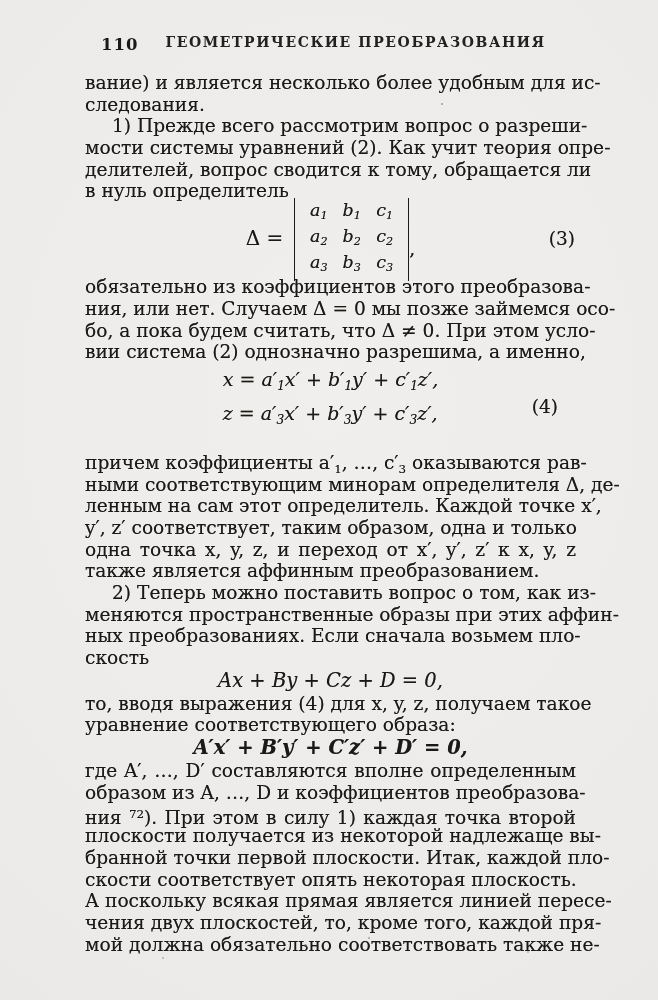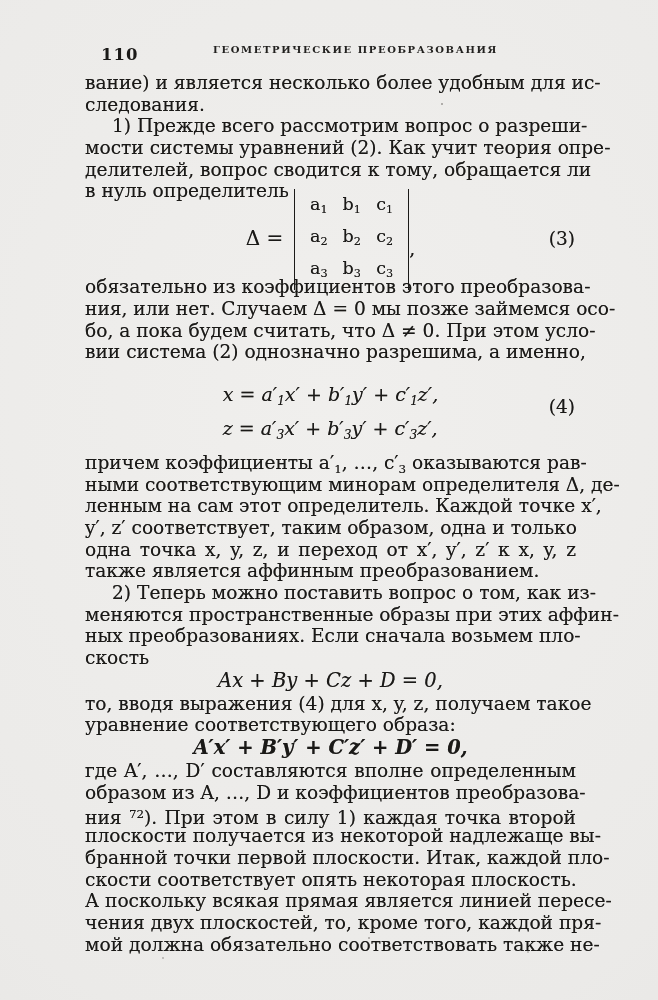--- a/index.html
+++ b/index.html
@@ -2,28 +2,28 @@
 <html><head>
 <meta charset="utf-8">
 <style>
   html,body { margin:0; padding:0; }
   .page {
     position:relative; width:658px; height:1000px; overflow:hidden;
     background: radial-gradient(145% 120% at 50% 40%, #f0efed 0%, #ebeae8 55%, #e4e3e1 90%, #dddcda 100%);
     font-family:"DejaVu Serif","Liberation Serif",serif;
     color:#1a1917;
   }
-  .header { position:absolute; top:44px; left:95px; width:491px; height:20px; }
+  .header { position:absolute; top:34px; left:95px; width:491px; height:20px; }
   .pagenum {
     position:absolute; left:6px; top:1px;
     font-size:16.5px; font-weight:700; letter-spacing:1px;
   }
   .runtitle {
     position:absolute; left:30px; right:0; text-align:center;
-    font-size:10px; font-weight:700; letter-spacing:1.6px; color:#22211f;
+    font-size:14px; font-weight:700; letter-spacing:1.6px; color:#22211f;
   }
   .body-col {
     position:absolute; left:85px; top:72px; width:491px;
     font-size:18.6px; line-height:21.7px;
     text-shadow:0 0 0.5px rgba(20,18,16,0.55);
   }
   .ln {
     height:21.7px; white-space:nowrap;
     text-align:justify; text-align-last:justify;
   }
@@ -34,32 +34,32 @@
     position:relative; height:70px; margin:2px 0 2px;
     display:flex; justify-content:center; align-items:center;
   }
   .det .lhs { font-size:20px; margin-right:11px; }
   .mat {
     display:grid; grid-template-columns:repeat(3,33px);
     border-left:1.7px solid #1b1a18; border-right:1.7px solid #1b1a18;
     padding:2px 7px;
   }
   .cell {
-    font-size:17.5px; line-height:26px;
+    font-style:italic; font-size:17.5px; line-height:21px;
     text-align:center; white-space:nowrap;
   }
   .det .comma { align-self:center; transform:translateY(10px); font-size:19px; }
   .eqnum {
     position:absolute; right:1px; top:50%; transform:translateY(-50%);
     font-style:normal; font-size:18.5px;
   }
   
   .system {
-    position:relative; height:83px; margin:3px 0 3px;
-    display:flex; justify-content:center; align-items:flex-end;
+    position:relative; height:83px; margin:3px 17px 3px;
+    display:flex; justify-content:center; align-items:flex-start;
   }
   .sysline {
     font-style:italic; font-size:19px; line-height:27.5px; white-space:nowrap;
   }
   
   .fline {
     height:24px; line-height:24px; text-align:left; text-align-last:center;
     font-style:italic; font-size:19.5px; white-space:nowrap;
   }
   sub { font-size:64%; vertical-align:-0.3em; font-style:inherit; }

